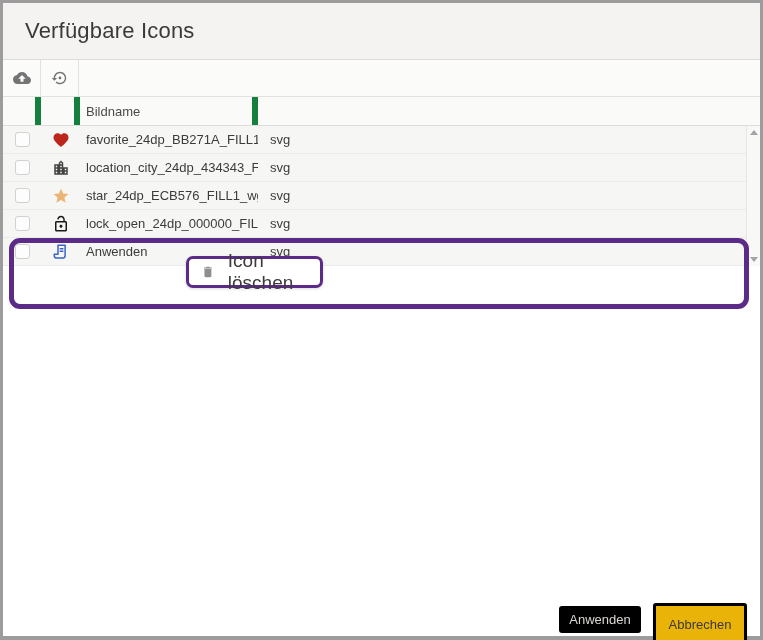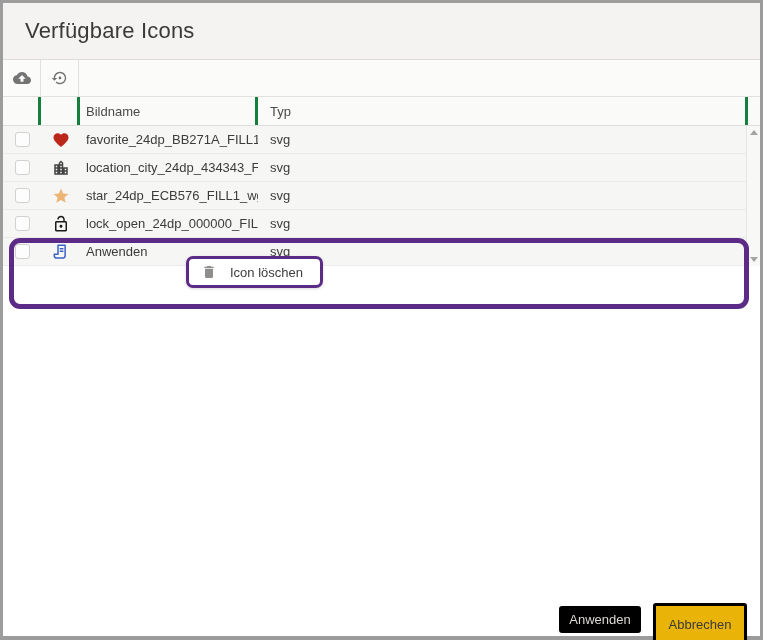--- a/index.html
+++ b/index.html
@@ -45,21 +45,21 @@
   }
   
   .thead {
     height: 29px;
     background: #fafaf9;
     border-bottom: 1px solid #dedddc;
     display: flex;
     font-size: 13px;
     color: #4b4a49;
   }
-  .thead .hcell { display: flex; align-items: center; border-right: 3px solid #15803d; height: 100%; }
+  .thead .hcell { display: flex; align-items: center; border-right: 6px solid #15803d; height: 100%; }
   .hcell.cb   { width: 38px; }
   .hcell.ic   { width: 39px; }
   .hcell.name { width: 178px; padding-left: 6px; }
   .hcell.typ  { width: 490px; padding-left: 12px; }
   .hcell.fill { flex: 1; border-right: none; }
 
   .tbody { position: relative; }
   .rows { margin-right: 14px; }
   .trow {
     height: 28px;
@@ -110,21 +110,21 @@
     left: 183px; top: 253px;
     width: 137px; height: 32px;
     background: #ffffff;
     border: 3px solid #5c2b87;
     border-radius: 7px;
     display: flex; align-items: center;
     padding-left: 12px;
     z-index: 6;
     box-shadow: 0 1px 3px rgba(0,0,0,0.15);
   }
-  .context-menu .menu-label { font-size: 13px; color: #3d3c3b; margin-left: 13px; }
+  .context-menu .menu-label { font-size: 19px; color: #3d3c3b; margin-left: 13px; }
 
   
   .btn-apply {
     position: absolute;
     left: 556px; top: 603px;
     width: 82px; height: 27px;
     background: #000000;
     color: #dad7d5;
     border: none; border-radius: 3px;
     font-size: 13px;
@@ -163,21 +163,20 @@
       <svg class="row-icon" width="19" height="19" viewBox="0 0 24 24">
         <path d="M14 12c0-1.1-.9-2-2-2s-2 .9-2 2 .9 2 2 2 2-.9 2-2zm-2-9c-4.97 0-9 4.03-9 9H0l4 4 4-4H5c0-3.87 3.13-7 7-7s7 3.13 7 7-3.13 7-7 7c-1.9 0-3.62-.76-4.88-1.99L5.7 18.42C7.32 20.01 9.55 21 12 21c4.97 0 9-4.03 9-9s-4.03-9-9-9z" transform="scale(0.92) translate(1,1)" fill="#757474"></path>
       </svg>
     </div>
   </div>
 
   <div class="thead">
     <div class="hcell cb"></div>
     <div class="hcell ic"></div>
     <div class="hcell name">Bildname</div>
-    <div class="hcell typ">Typ</div>
     <div class="hcell fill"></div>
   </div>
 
   <div class="tbody">
     <div class="rows">
 
       <div class="trow">
         <div class="cell cb">
             <span class="checkbox"></span>
           </div>

